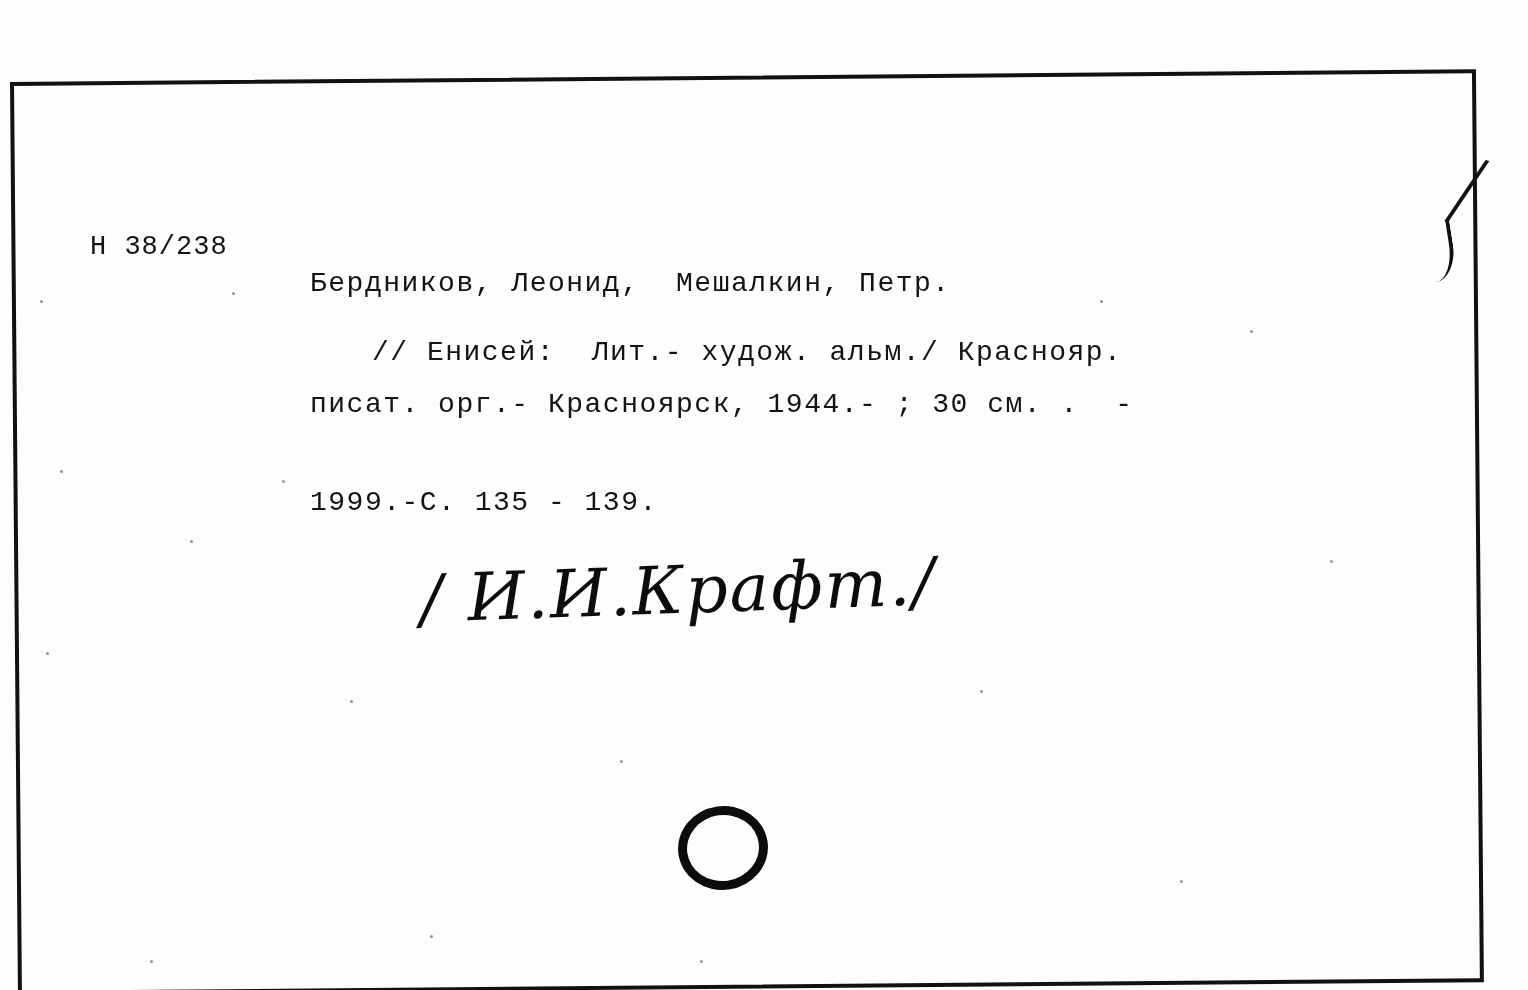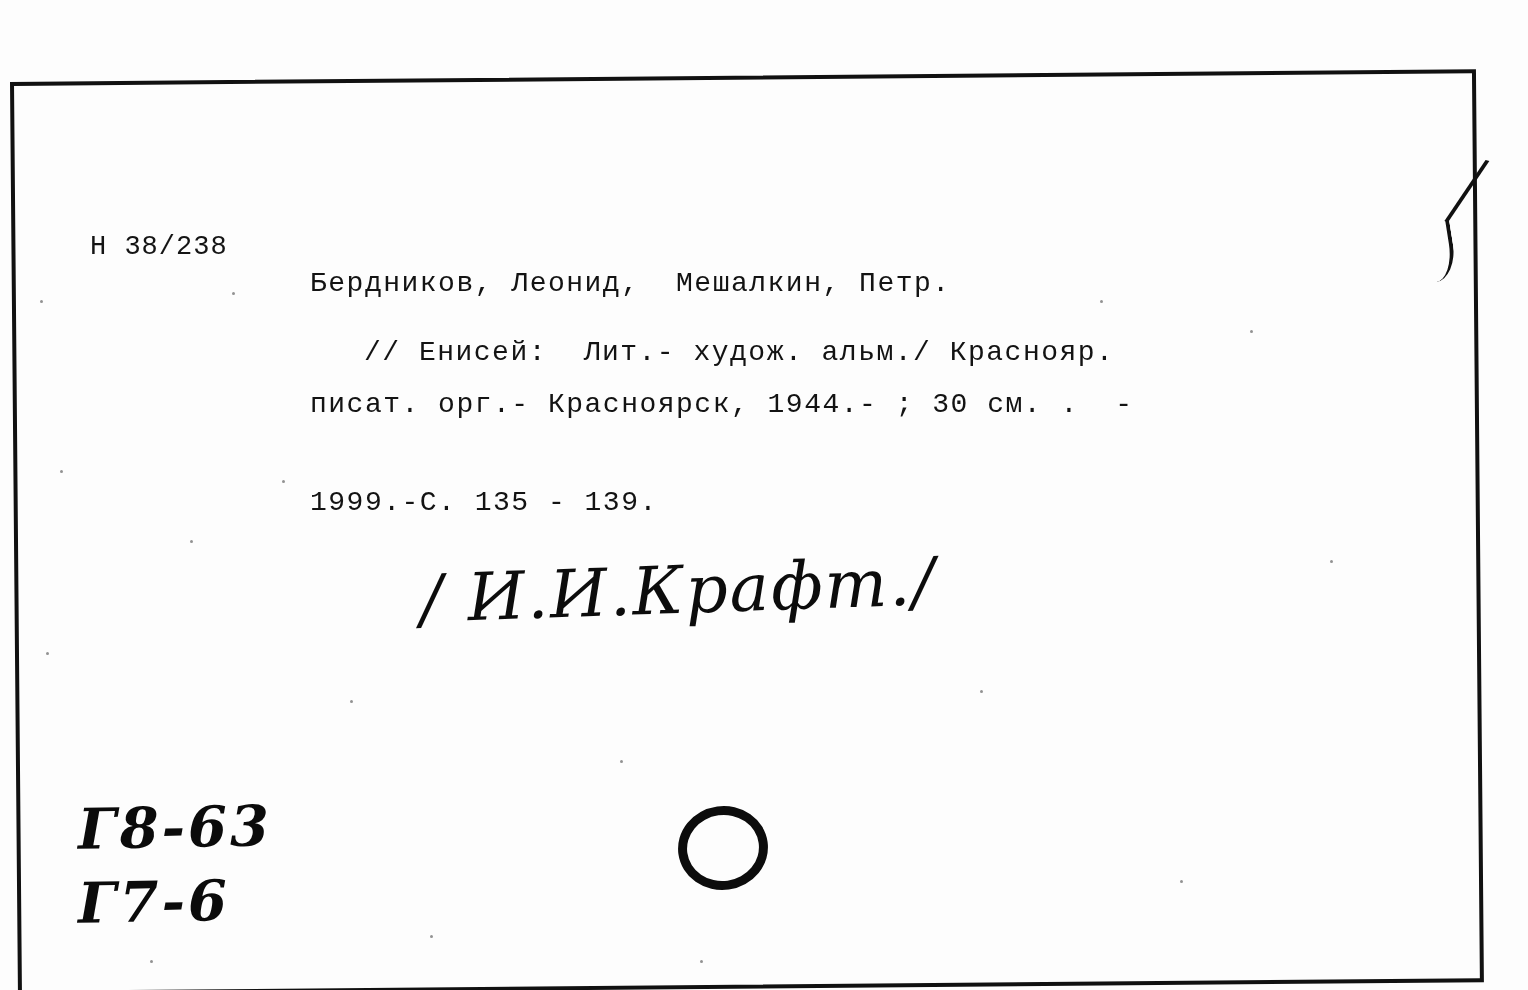--- a/index.html
+++ b/index.html
@@ -41,21 +41,21 @@
     top: 232px;
     font-family: "Liberation Mono", monospace;
     font-size: 27px;
     letter-spacing: 1px;
     color: #141414;
     white-space: pre;
   }
 
   #title-row   { position: absolute; left: 310px; top: 232px; white-space: pre; margin-top: 36px; }
   #title-row2  { position: absolute; left: 372px; top: 285px; white-space: pre; }
-  #src-row     { position: absolute; left: 364px; top: 337px; white-space: pre; }
+  #src-row     { position: absolute; left: 372px; top: 337px; white-space: pre; }
   #body-row1   { position: absolute; left: 310px; top: 389px; white-space: pre; }
   #body-row2   { position: absolute; left: 310px; top: 441px; white-space: pre; }
   #body-row3   { position: absolute; left: 310px; top: 487px; white-space: pre; }
 
   .typed {
     font-family: "Liberation Mono", monospace;
     font-size: 28px;
     letter-spacing: 1.5px;
     color: #131313;
   }
@@ -147,24 +147,20 @@
 
   <div id="src-row" class="typed">// Енисей:  Лит.- худож. альм./ Краснояр.</div>
 
   <div id="body-row1" class="typed">писат. орг.- Красноярск, 1944.- ; 30 см. .  -</div>
 
 
   <div id="body-row3" class="typed">1999.-С. 135 - 139.</div>
 
   <div id="handwritten-note">/ И.И.Крафт./</div>
 
-  <div id="handwritten-codes">
-    <span class="code-line">Г8-63</span>
-    <span class="code-line">Г7-6</span>
-  </div>
 
   <div id="ink-circle"></div>
 
   <div id="corner-stroke-1"></div>
   <div id="corner-stroke-2"></div>
 
   <div class="speckle" style="left:40px;  top:300px;"></div>
   <div class="speckle" style="left:232px; top:292px;"></div>
   <div class="speckle" style="left:60px;  top:470px;"></div>
   <div class="speckle" style="left:190px; top:540px;"></div>

